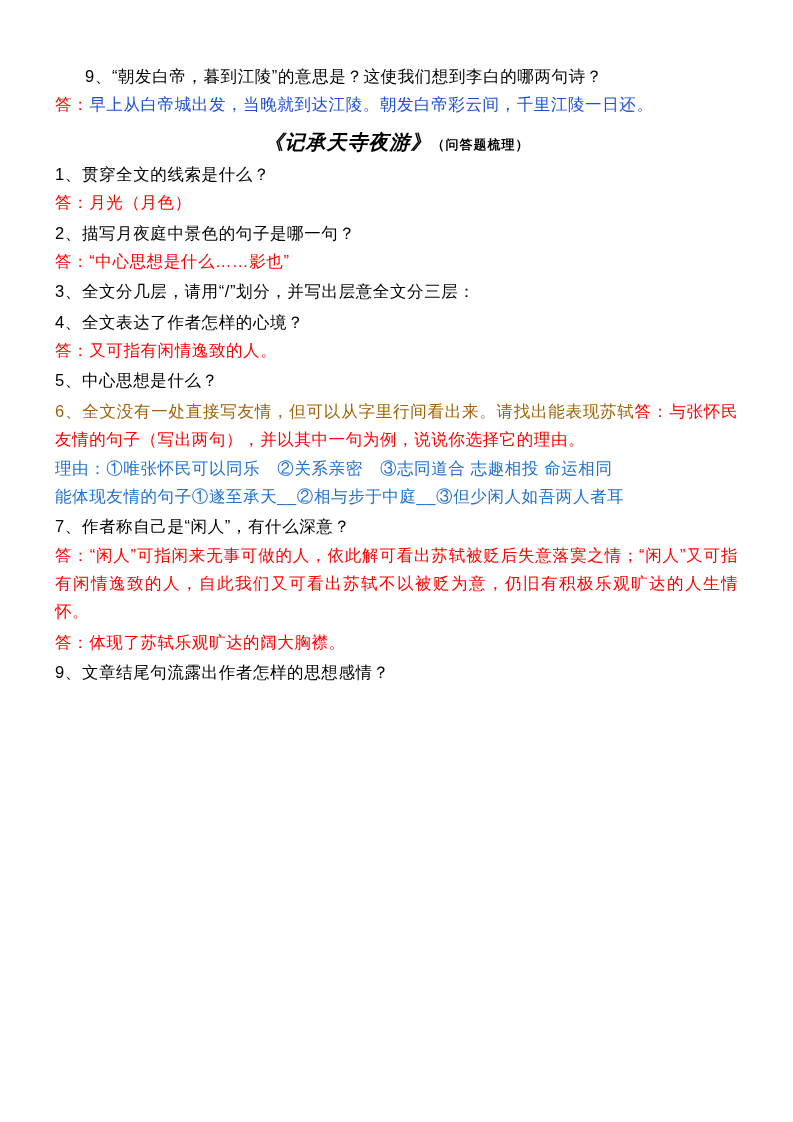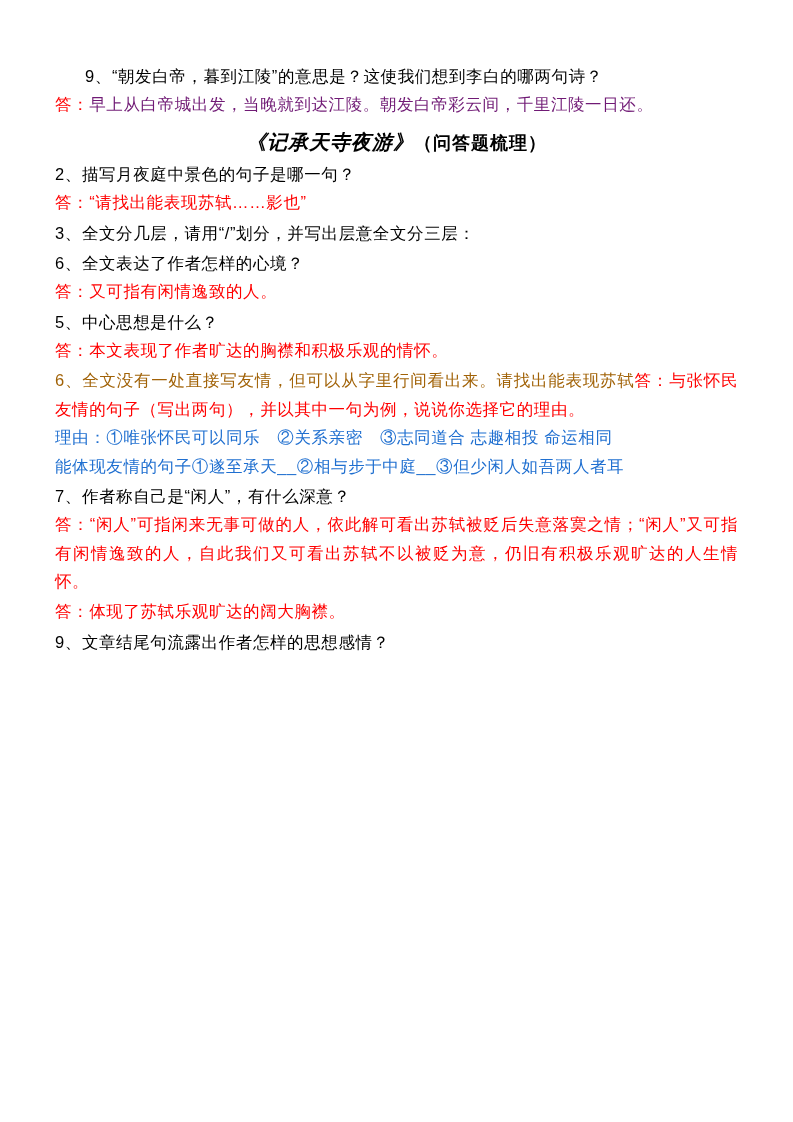--- a/index.html
+++ b/index.html
@@ -30,39 +30,39 @@
     text-align: justify;
     word-break: break-all;
   }
   .q {
     color: #000000;
   }
   .a {
     color: #ff0000;
   }
   .a-blue {
-    color: #701a75;
+    color: #1d4ed8;
   }
   .blue {
     color: #1f6fd0;
   }
   .first-q {
     text-indent: 30px;
   }
   .title {
     text-align: center;
     font-size: 20px;
     font-weight: bold;
     font-style: italic;
     font-family: "Liberation Serif", serif;
     margin: 10px 0 4px 0;
     letter-spacing: 1px;
   }
   .title .sub {
-    font-size: 18px;
+    font-size: 13px;
     font-style: normal;
   }
   .mixed .seg-q { color: #a16207; }
   .mixed .seg-a { color: #ff0000; }
 </style>
 </head>
 <body>
 
 <div class="page">
 
@@ -70,44 +70,47 @@
     <div class="line q first-q">9、“朝发白帝，暮到江陵”的意思是？这使我们想到李白的哪两句诗？</div>
     <div class="line">
       <span class="a">答：</span><span class="a-blue">早上从白帝城出发，当晚就到达江陵。朝发白帝彩云间，千里江陵一日还。</span>
     </div>
   </div>
 
   <div class="title">
     <span>《记承天寺夜游》</span><span class="sub">（问答题梳理）</span>
   </div>
 
+  <div class="q-block">
+    <div class="line q">1、贯穿全文的线索是什么？</div>
+    <div class="line">
+      <span class="a">答：</span><span class="a">月光（月色）</span>
+    </div>
+  </div>
 
   <div class="q-block">
     <div class="line q">2、描写月夜庭中景色的句子是哪一句？</div>
     <div class="line">
-      <span class="a">答：</span><span class="a">“请找出能表现苏轼……影也”</span>
+      <span class="a">答：</span><span class="a">“中心思想是什么……影也”</span>
     </div>
   </div>
 
   <div class="q-block">
     <div class="line q">3、全文分几层，请用“/”划分，并写出层意全文分三层：</div>
   </div>
 
   <div class="q-block">
-    <div class="line q">6、全文表达了作者怎样的心境？</div>
+    <div class="line q">4、全文表达了作者怎样的心境？</div>
     <div class="line">
       <span class="a">答：</span><span class="a">又可指有闲情逸致的人。</span>
     </div>
   </div>
 
   <div class="q-block">
     <div class="line q">5、中心思想是什么？</div>
-    <div class="line">
-      <span class="a">答：</span><span class="a">本文表现了作者旷达的胸襟和积极乐观的情怀。</span>
-    </div>
   </div>
 
   <div class="q-block">
     <div class="line mixed">
       <span class="seg-q">6、全文没有一处直接写友情，但可以从字里行间看出来。请找出能表现苏轼</span><span class="seg-a">答：</span><span class="seg-a">与张怀民友情的句子（写出两句），并以其中一句为例，说说你选择它的理由。</span>
     </div>
     <div class="line blue">理由：①唯张怀民可以同乐　②关系亲密　③志同道合 志趣相投 命运相同</div>
     <div class="line blue">能体现友情的句子①遂至承天__②相与步于中庭__③但少闲人如吾两人者耳</div>
   </div>
 

